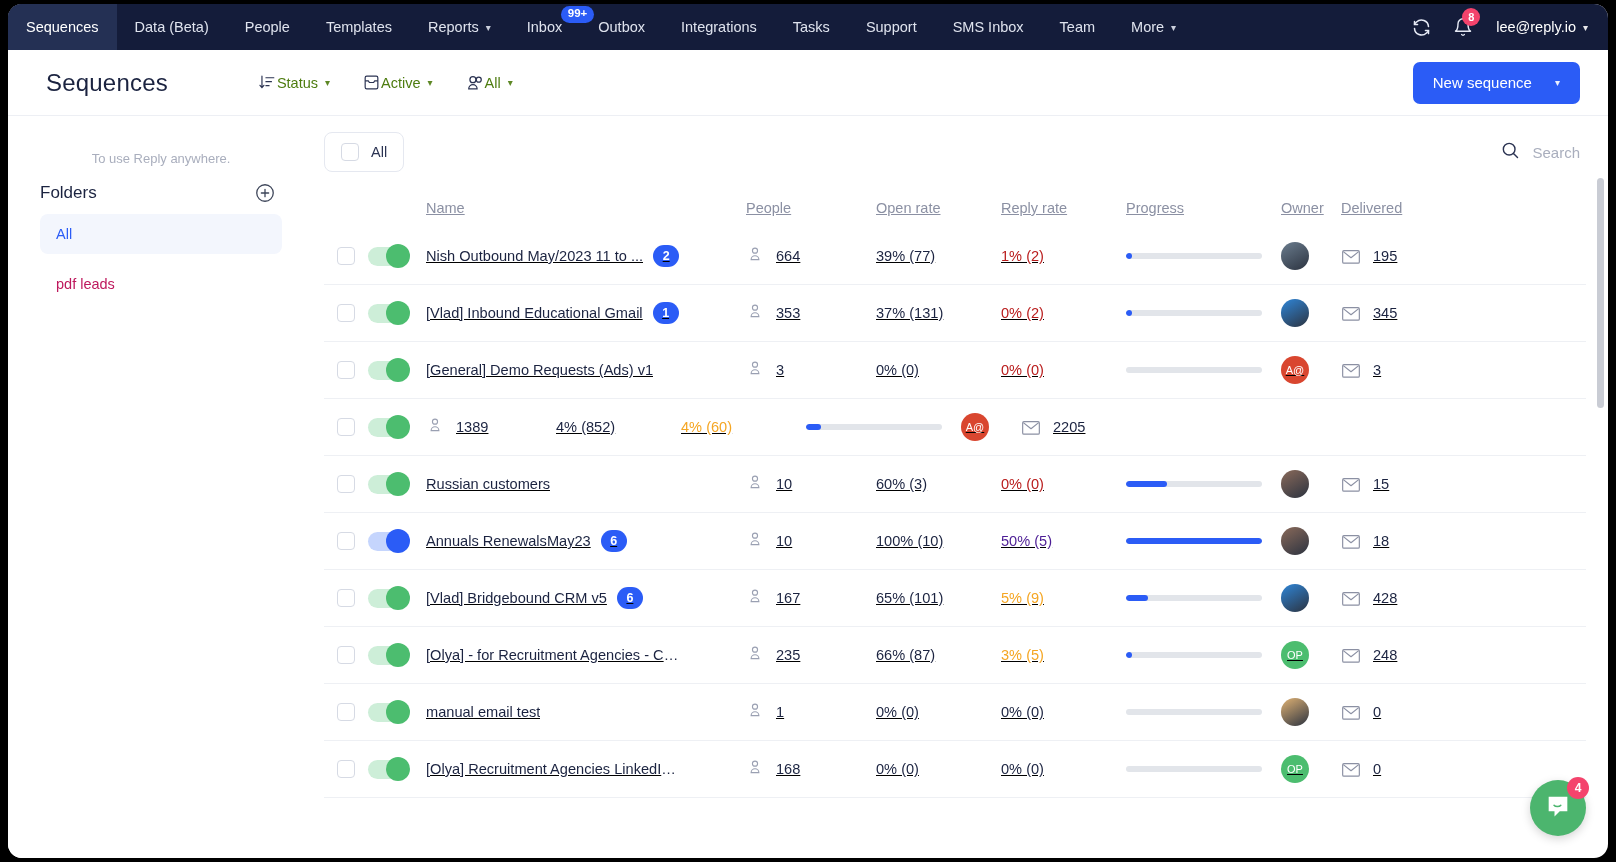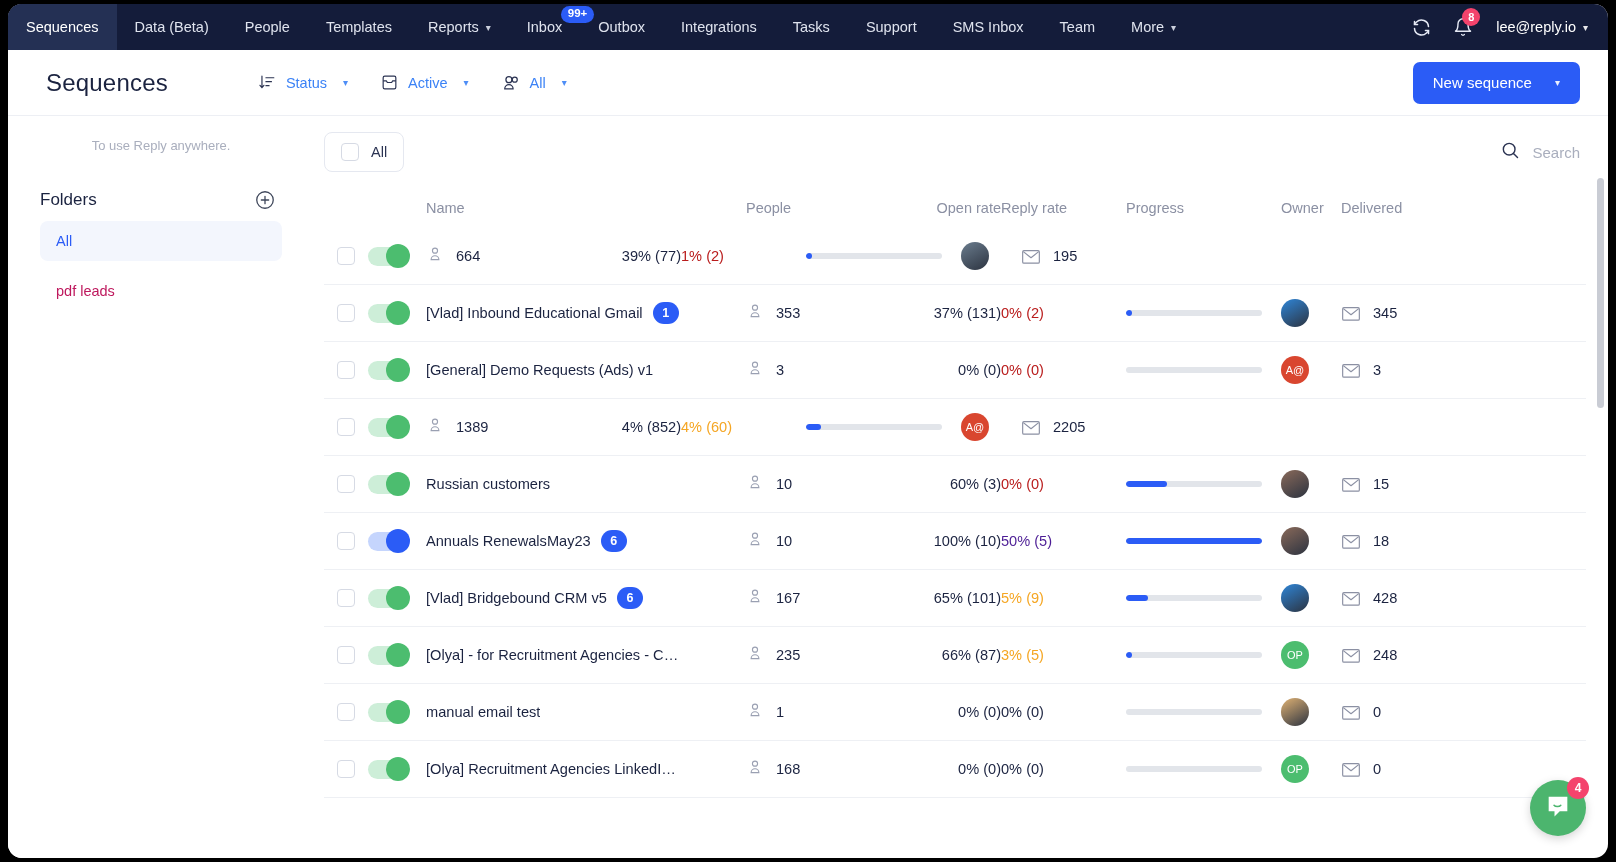--- a/index.html
+++ b/index.html
@@ -91,22 +91,21 @@
   }
   .page-title {
     font-size: 24px;
     color: #1b2340;
     font-weight: 400;
     letter-spacing: .2px;
   }
   .filters { display: flex; align-items: center; margin-left: 90px; gap: 32px; }
   .filter {
     display: flex; align-items: center;
-    gap: 9px;
-    color: #3b82f6;
+    color: #4d7c0f;
     font-size: 14.5px;
     cursor: pointer;
   }
   .filter svg { display: block; }
   .newseq-btn {
     margin-left: auto;
     background: #2b5cf6;
     color: #fff;
     border-radius: 7px;
     height: 42px;
@@ -143,23 +142,24 @@
     font-size: 14.5px;
     font-weight: 500;
     flex: 1;
     text-align: center;
   }
   .ext-close { color: #6f8ad6; font-size: 16px; cursor: pointer; line-height: 1; }
   .ext-sub {
     text-align: center;
     color: #a9aebd;
     font-size: 13px;
+    margin-top: 13px;
   }
   .folders-head {
-    margin-top: 36px;
+    margin-top: 16px;
     display: flex; align-items: center;
     padding-right: 6px;
   }
   .folders-title { font-size: 17px; color: #1b2340; }
   .folders-add {
     margin-left: auto;
     width: 22px; height: 22px;
     cursor: pointer; color: #3d4559;
   }
   .folder-item {
@@ -211,32 +211,33 @@
   }
   .search-ph { color: #a9aebd; font-size: 15px; }
 
   
   .table { padding-left: 12px; padding-right: 22px; }
   .trow {
     display: flex;
     align-items: center;
     height: 57px;
     border-bottom: 1px solid #eef0f4;
+    text-decoration: underline;
   }
   .thead {
     height: 40px;
     border-bottom: none;
     color: #8b90a3;
     font-size: 14.5px;
   }
   .c-check { width: 44px; flex: 0 0 44px; display: flex; justify-content: center; }
   .c-toggle { width: 58px; flex: 0 0 58px; display: flex; align-items: center; }
   .c-name { width: 320px; flex: 0 0 320px; display: flex; align-items: center; gap: 10px; min-width: 0; }
   .c-people { width: 130px; flex: 0 0 130px; display: flex; align-items: center; gap: 12px; }
-  .c-open { width: 125px; flex: 0 0 125px; text-align: right; }
+  .c-open { width: 125px; flex: 0 0 125px; }
   .c-reply { width: 125px; flex: 0 0 125px; }
   .c-progress { width: 155px; flex: 0 0 155px; display: flex; align-items: center; }
   .c-owner { width: 60px; flex: 0 0 60px; display: flex; align-items: center; }
   .c-delivered { width: 120px; flex: 0 0 120px; display: flex; align-items: center; gap: 12px; }
 
   .seq-name {
     font-size: 14.6px;
     color: #1b2340;
     white-space: nowrap;
     overflow: hidden;
@@ -518,20 +519,24 @@
         <div id="rows">
             <div class="trow">
               <div class="c-check">
                 <span class="cbox"></span>
               </div>
               <div class="c-toggle">
                 <span class="toggle green">
                   <span class="knob"></span>
                 </span>
               </div>
+              <div class="c-name">
+                <span class="seq-name">Nish Outbound May/2023 11 to ...</span>
+                <span class="step-badge">2</span>
+              </div>
               <div class="c-people">
                 <span><svg width="18" height="18" viewBox="0 0 24 24" fill="none" stroke="#9aa0b2" stroke-width="1.5">
                     <circle cx="12" cy="7.5" r="3.4"></circle>
                     <path d="M6.8 19.5a5.2 5.2 0 0 1 10.4 0z"></path>
                   </svg></span>
                 <span class="num">664</span>
               </div>
               <div class="c-open"><span class="rate">39% (77)</span></div>
               <div class="c-reply"><span class="rate red">1% (2)</span></div>
               <div class="c-progress">

